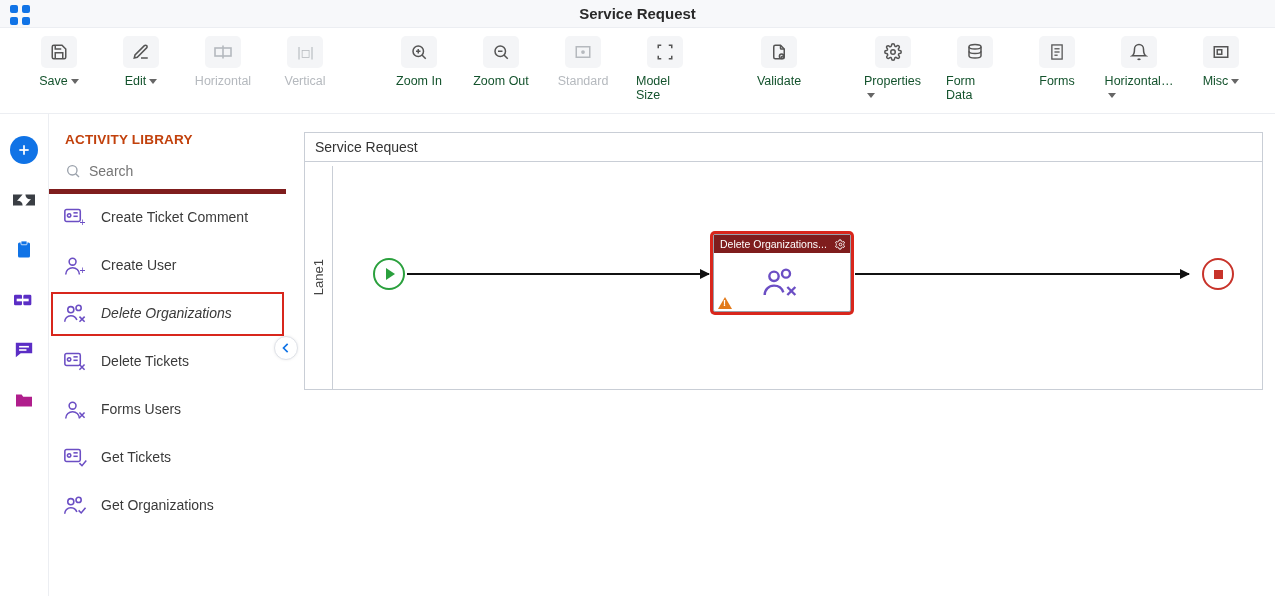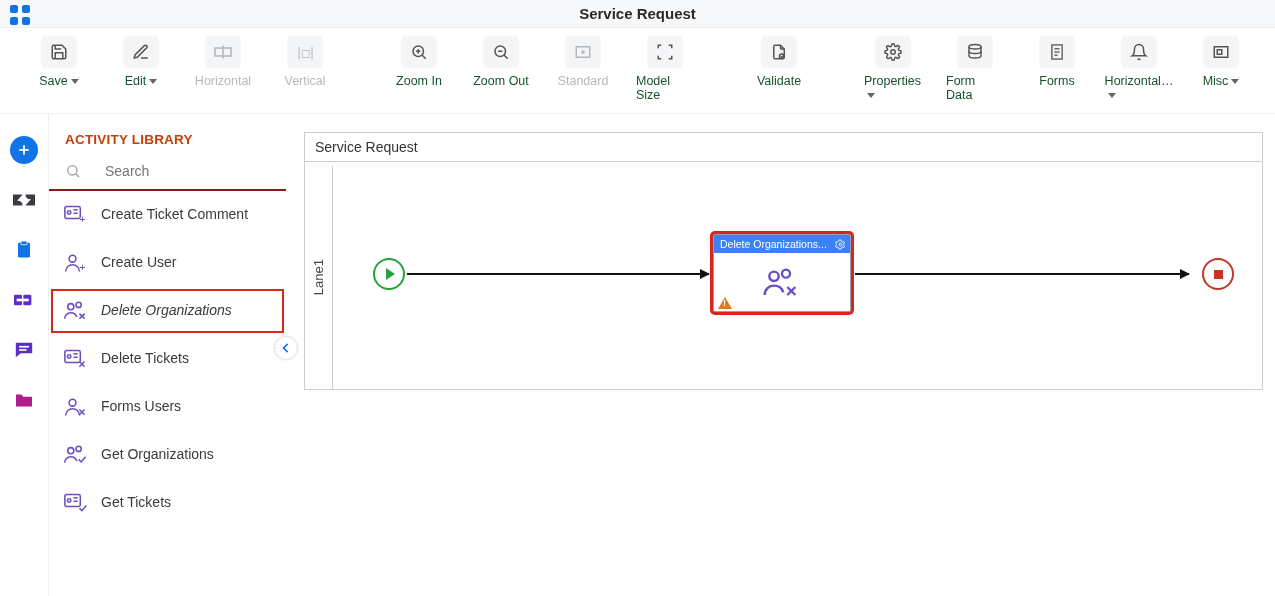--- a/index.html
+++ b/index.html
@@ -102,23 +102,23 @@
     position: relative;
   }
   .sidebar-header {
     padding: 18px 16px 10px 16px;
     font-weight: 700;
     font-size: 13.5px;
     color: #c2410c;
     letter-spacing: 0.2px;
   }
   .search-row {
-    display:flex; align-items:center; gap:24px;
+    display:flex; align-items:center; gap:8px;
     padding: 6px 16px 10px 16px;
-    border-bottom: 2px solid #7f1d1d;
+    border-bottom: 5px solid #7f1d1d;
   }
   .search-row input {
     border: none;
     outline: none;
     font-size: 14px;
     color: #888;
     width: 100%;
   }
   .activity-list {
     overflow-y: auto;
@@ -212,21 +212,21 @@
   .activity-node {
     position:absolute;
     left:380px; top:68px;
     width:138px; height:78px;
     background:#fff;
     border:1px solid #9aa1ab;
     box-shadow: 0 0 0 3px #d8261c;
     border-radius:2px;
   }
   .activity-node-header{
-    height:18px;background:#3b82f6;color:#fff;font-size:10.5px;
+    height:18px;background:#7f1d1d;color:#fff;font-size:10.5px;
     display:flex;align-items:center;justify-content:space-between;
     padding:0 4px 0 6px;
   }
   .activity-node-body{
     height:60px;display:flex;align-items:center;justify-content:center;position:relative;
   }
   .warn-tri{
     position:absolute;left:4px;bottom:4px;
     width:0;height:0;border-left:7px solid transparent;border-right:7px solid transparent;border-bottom:12px solid #e27a1a;
   }
@@ -551,41 +551,41 @@
               <path d="M2 22c0-5 4-8 8-8s8 3 8 8"></path>
               <line x1="18" y1="15" x2="24" y2="21"></line>
               <line x1="24" y1="15" x2="18" y2="21"></line>
             </svg>
         </span>
         <span>Forms Users</span>
       </div>
 
       <div class="activity-item">
         <span class="act-icon">
-          <svg width="26" height="22" viewBox="0 0 30 24" fill="none" stroke="#6b4ec4" stroke-width="1.8">
-              <circle cx="9" cy="7" r="3.5"></circle>
-              <circle cx="18" cy="5" r="3"></circle>
-              <path d="M2 21c0-4 3-7 7-7s6 2 7 5"></path>
-              <polyline points="18 17 21 20 26 14"></polyline>
-            </svg>
-        </span>
-        <span>Get Organizations</span>
-      </div>
-
-      <div class="activity-item">
-        <span class="act-icon">
           <svg width="24" height="22" viewBox="0 0 28 24" fill="none" stroke="#6b4ec4" stroke-width="1.8">
               <rect x="1" y="2" width="18" height="14" rx="2"></rect>
               <circle cx="6" cy="9" r="2"></circle>
               <line x1="11" y1="6" x2="16" y2="6"></line>
               <line x1="11" y1="10" x2="16" y2="10"></line>
               <polyline points="18 18 21 21 26 15"></polyline>
             </svg>
         </span>
         <span>Get Tickets</span>
+      </div>
+
+      <div class="activity-item">
+        <span class="act-icon">
+          <svg width="26" height="22" viewBox="0 0 30 24" fill="none" stroke="#6b4ec4" stroke-width="1.8">
+              <circle cx="9" cy="7" r="3.5"></circle>
+              <circle cx="18" cy="5" r="3"></circle>
+              <path d="M2 21c0-4 3-7 7-7s6 2 7 5"></path>
+              <polyline points="18 17 21 20 26 14"></polyline>
+            </svg>
+        </span>
+        <span>Get Organizations</span>
       </div>
 
     </div>
 
     <div class="collapse-handle">
       <svg width="10" height="10" viewBox="0 0 12 12" fill="none" stroke="#1073e6" stroke-width="2">
           <polyline points="8 1 3 6 8 11"></polyline>
         </svg>
     </div>
   </div>

